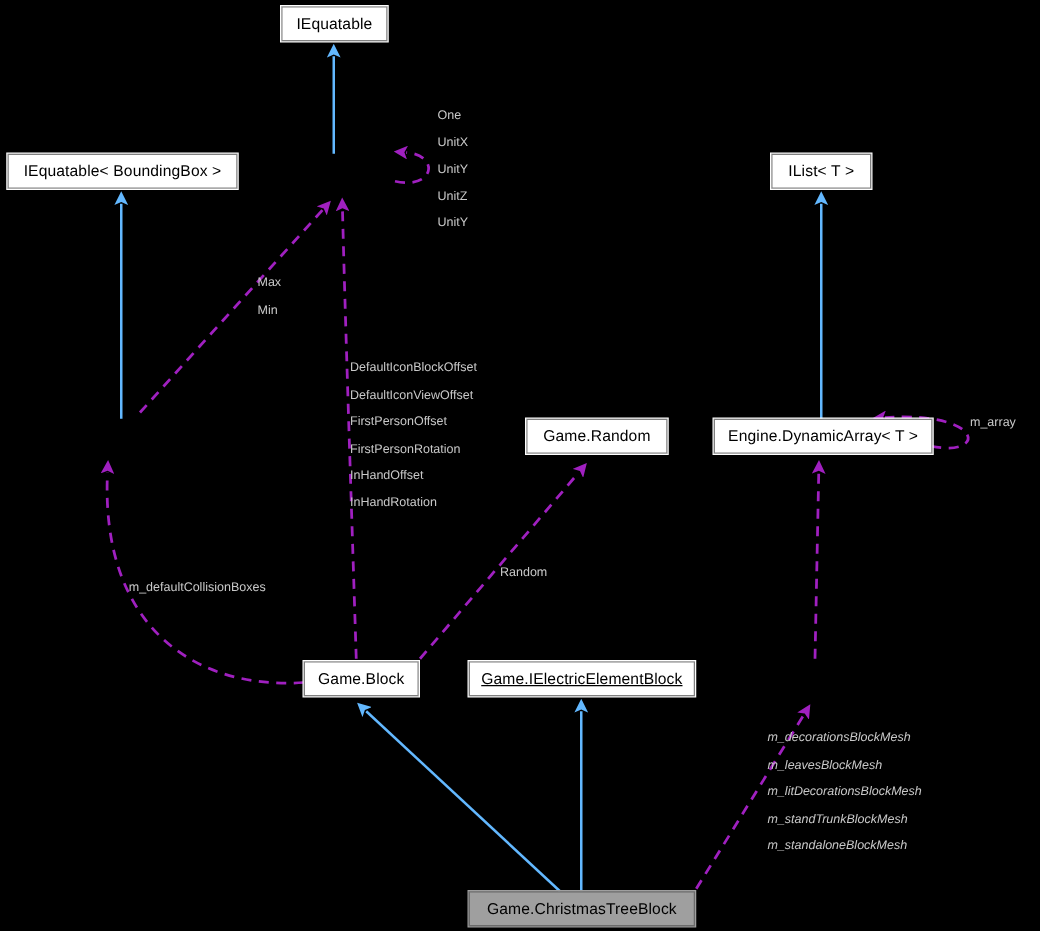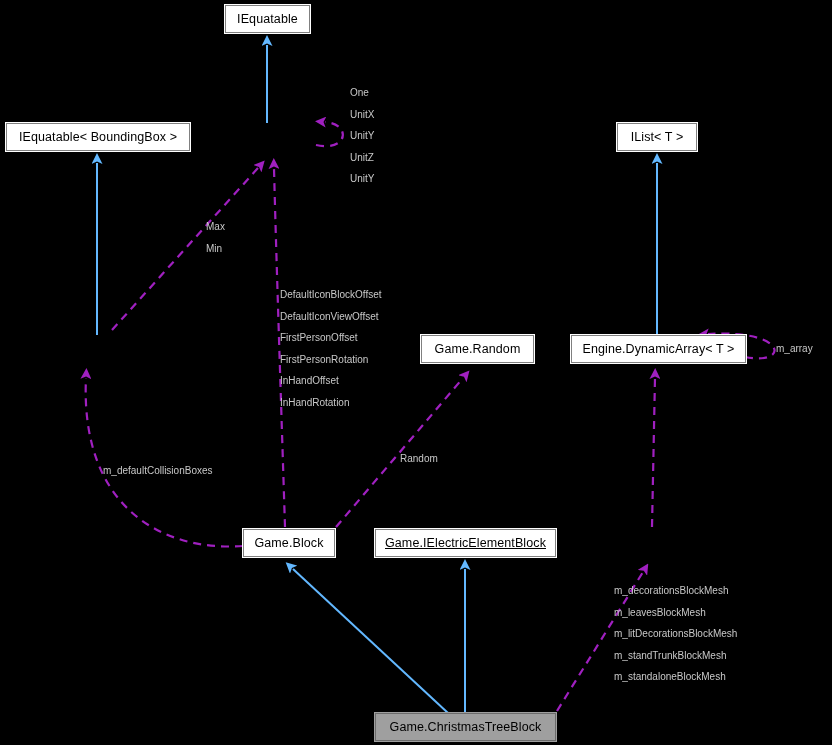--- a/index.html
+++ b/index.html
@@ -143,27 +143,27 @@
   <div class="label-group" style="left:280px; top:288px;">
     <span class="edge-label">DefaultIconBlockOffset</span>
     <span class="edge-label">DefaultIconViewOffset</span>
     <span class="edge-label">FirstPersonOffset</span>
     <span class="edge-label">FirstPersonRotation</span>
     <span class="edge-label">InHandOffset</span>
     <span class="edge-label">InHandRotation</span>
   </div>
 
 
-  <div class="label-group" style="left:614px; top:584px;">
+  <div class="label-group" style="left:614px; top:584px;font-style:italic;">
     <span class="edge-label">m_decorationsBlockMesh</span>
     <span class="edge-label">m_leavesBlockMesh</span>
     <span class="edge-label">m_litDecorationsBlockMesh</span>
     <span class="edge-label">m_standTrunkBlockMesh</span>
     <span class="edge-label">m_standaloneBlockMesh</span>
   </div>
 
-  <span class="edge-label" style="left:776px; top:342px;">m_array</span>
+  <span class="edge-label" style="left:776px; top:332px;">m_array</span>
 
   <span class="edge-label" style="left:103px; top:464px;">m_defaultCollisionBoxes</span>
 
   <span class="edge-label" style="left:400px; top:452px;">Random</span>
 
 </div>
 
 </body></html>

